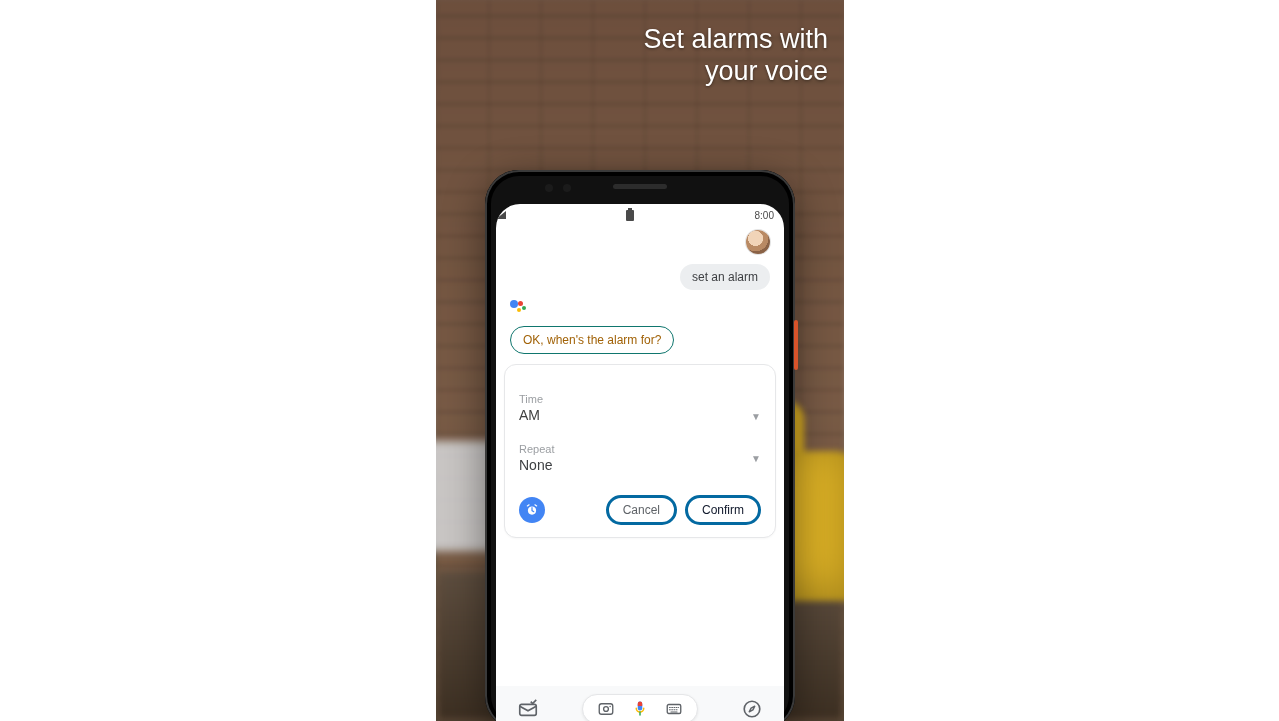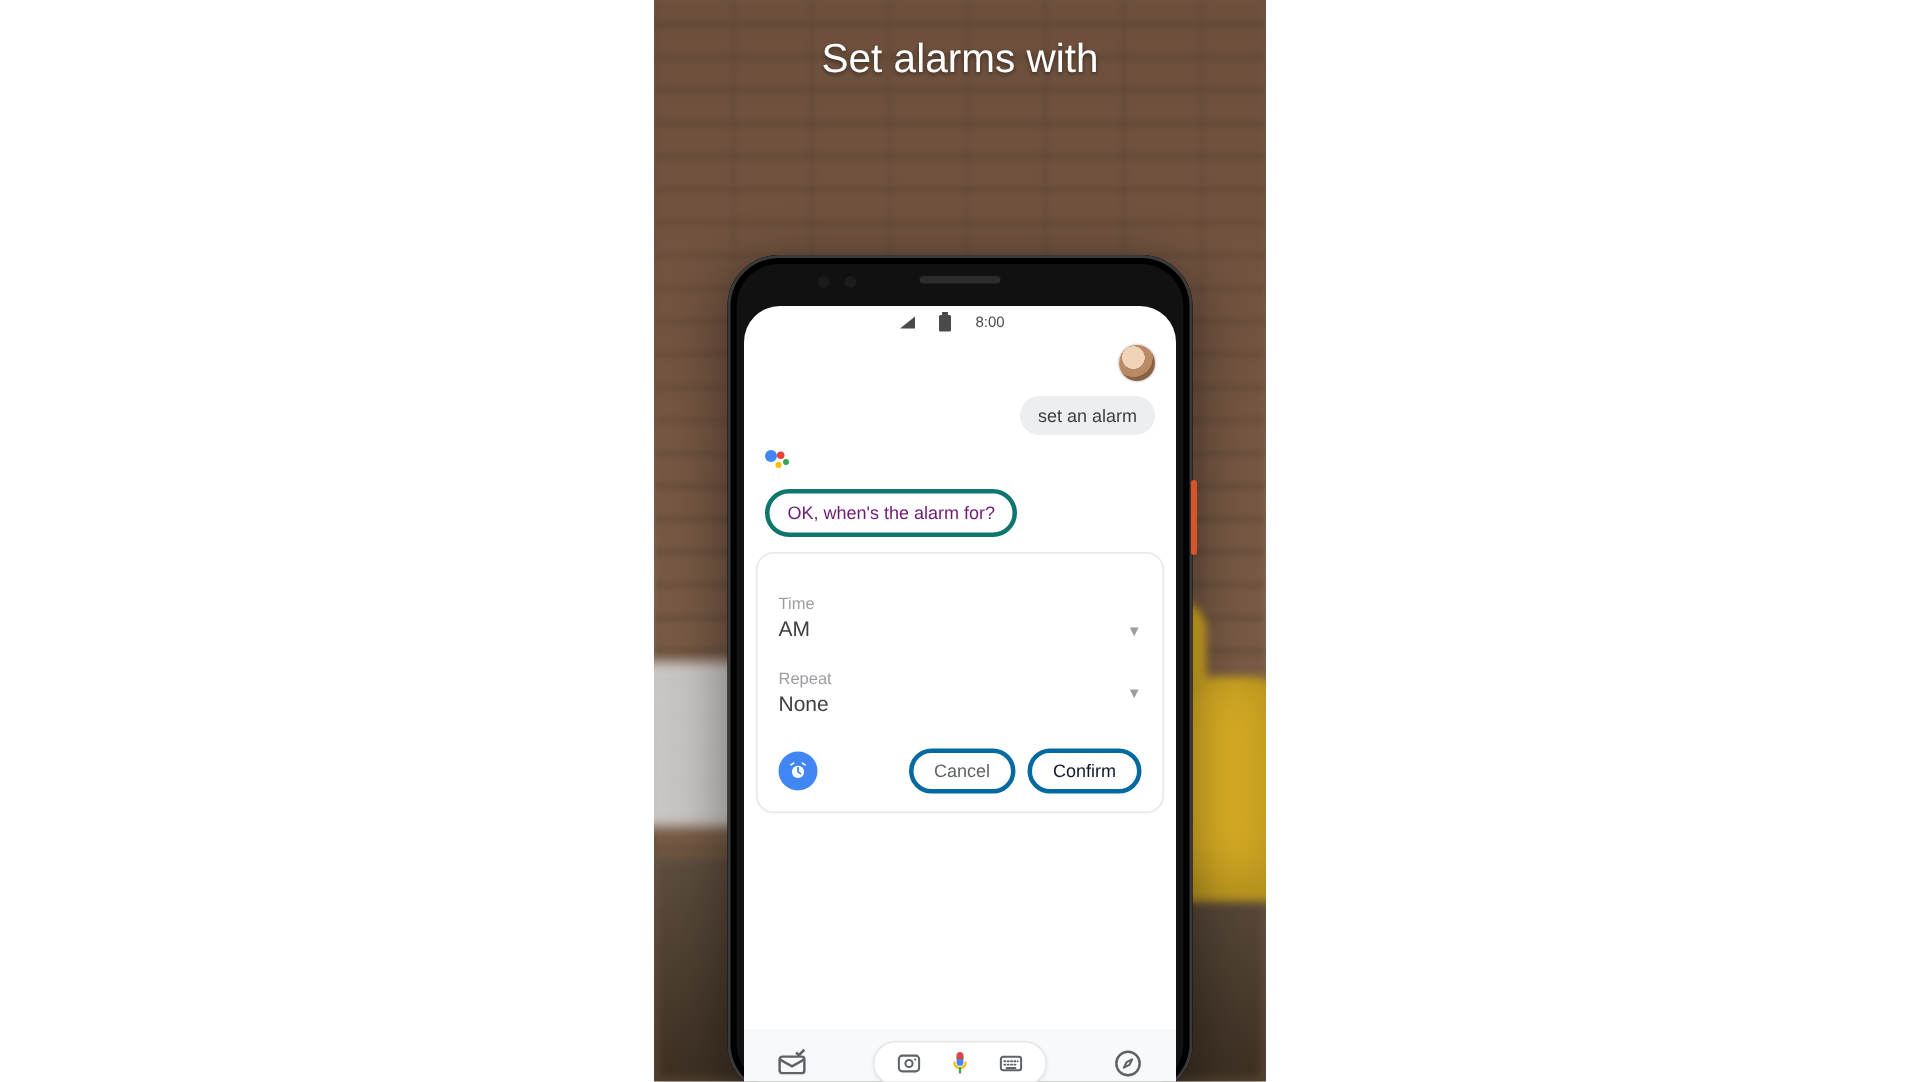--- a/index.html
+++ b/index.html
@@ -7,43 +7,43 @@
   .bg-room{position:absolute;inset:0;background:linear-gradient(180deg,#6e5546 0%,#7b5f4e 35%,#8a7263 55%,#6b604f 70%,#4f4739 100%)}
   .brick-overlay{position:absolute;inset:0;filter:blur(2px);opacity:.9;
     background:
       repeating-linear-gradient(0deg,rgba(0,0,0,.18) 0 2px,transparent 2px 22px),
       repeating-linear-gradient(90deg,rgba(0,0,0,.12) 0 2px,transparent 2px 52px),
       linear-gradient(180deg,#6d4f3c,#7f6048);}
   .floor{position:absolute;left:0;right:0;bottom:0;height:150px;background:linear-gradient(180deg,#5e4e3f 0%,#3c2f22 100%);filter:blur(4px)}
   .chair{position:absolute;right:-20px;bottom:120px;width:150px;height:150px;background:#e0b426;border-radius:30px 30px 12px 12px;filter:blur(3px);box-shadow:inset -20px -10px 40px rgba(0,0,0,.25)}
   .chair-back{position:absolute;right:40px;bottom:200px;width:90px;height:120px;background:#d9ad22;border-radius:18px;filter:blur(3px)}
   .bed{position:absolute;left:-40px;bottom:170px;width:120px;height:110px;background:#d8d9db;border-radius:12px;filter:blur(4px);opacity:.85}
-  .hero{position:absolute;top:24px;left:0;right:0;text-align:center;color:#fff;font-size:27px;line-height:1.18;font-weight:500;text-shadow:0 1px 3px rgba(0,0,0,.45)}
+  .hero{position:absolute;top:24px;left:0;right:16px;text-align:right;color:#fff;font-size:27px;line-height:1.18;font-weight:500;text-shadow:0 1px 3px rgba(0,0,0,.45)}
   .phone{position:absolute;left:49px;top:170px;width:310px;height:560px;border-radius:34px;background:#111;box-shadow:0 10px 40px rgba(0,0,0,.45),inset 0 0 0 2px #3a3a3a, inset 0 0 0 6px #000;}
   .side-btn{position:absolute;right:-3px;top:150px;width:4px;height:50px;background:#d9532a;border-radius:2px}
   .earpiece{position:absolute;top:14px;left:50%;transform:translateX(-50%);width:54px;height:5px;background:#2c2c2c;border-radius:3px}
   .camdot{position:absolute;top:14px;width:8px;height:8px;background:#1b1b1b;border-radius:50%}
   .camdot.c1{left:60px}.camdot.c2{left:78px}
   .screen{position:absolute;left:11px;right:11px;top:34px;bottom:0;border-radius:24px 24px 0 0;background:#ffffff;overflow:hidden}
-  .statusbar{height:18px;display:flex;align-items:center;justify-content:center;gap:16px;padding:2px 10px 0 0;color:#4a4a4a;font-size:10px}
+  .statusbar{height:18px;display:flex;align-items:center;justify-content:space-between;gap:16px;padding:2px 10px 0 0;color:#4a4a4a;font-size:10px}
   .tri{width:0;height:0;border-style:solid;border-width:0 0 8px 10px;border-color:transparent transparent #4a4a4a transparent}
   .batt{width:8px;height:11px;background:#4a4a4a;border-radius:1px;position:relative}
   .batt::after{content:"";position:absolute;top:-2px;left:2px;width:4px;height:2px;background:#4a4a4a}
   .avatar-row{display:flex;justify-content:flex-end;padding:6px 14px 4px}
   .avatar{width:24px;height:24px;border-radius:50%;background:radial-gradient(circle at 40% 35%,#f1d4b8 0 35%,#b98a64 36% 60%,#8a6246 61% 100%);box-shadow:0 0 0 1px #e3e3e3}
   .row-right{display:flex;justify-content:flex-end;padding:6px 14px}
   .bubble{background:#eceef0;border-radius:16px;padding:6px 12px;font-size:12px;color:#3d3f42}
   .assist-row{display:flex;align-items:flex-start;gap:8px;padding:2px 14px}
   .assist-logo{width:14px;height:14px;position:relative;margin-top:2px}
   .dot{position:absolute;border-radius:50%}
   .dot.b{width:8px;height:8px;background:#4285f4;left:0;top:0}
   .dot.r{width:5px;height:5px;background:#ea4335;left:8px;top:1px}
   .dot.y{width:4px;height:4px;background:#fbbc05;left:7px;top:8px}
   .dot.g{width:4px;height:4px;background:#34a853;left:12px;top:6px}
-  .assist-bubble{margin-top:10px;margin-left:14px;display:inline-block;border:3px solid #0f766e;background:#fff;border-radius:16px;padding:6px 12px;font-size:12px;color:#701a75}
+  .assist-bubble{margin-top:10px;margin-left:14px;display:inline-block;border:1px solid #0f766e;background:#fff;border-radius:16px;padding:6px 12px;font-size:12px;color:#a16207}
   .card{margin:10px 8px 0;border:1px solid #e6e7e9;border-radius:12px;background:#fff;padding:28px 14px 12px;box-shadow:0 1px 2px rgba(0,0,0,.03)}
   .label{font-size:11px;color:#9b9ea2;margin-bottom:2px}
   .time-row{display:flex;align-items:baseline;justify-content:space-between}
   .time-left{display:flex;align-items:baseline;gap:8px}
   .time-big{font-size:44px;font-weight:400;color:#202124;letter-spacing:-1px;font-variant-numeric:tabular-nums}
   .ampm{font-size:14px;color:#404040}
   .caret{font-size:10px;color:#9b9ea2}
   .repeat-row{display:flex;align-items:center;justify-content:space-between;margin-top:20px}
   .repeat-val{font-size:14px;color:#3d3f42;margin-top:0}
   .actions{display:flex;align-items:center;justify-content:space-between;margin-top:22px}
@@ -64,20 +64,21 @@
 <div class="stage">
   <div class="bg-room"></div>
   <div class="brick-overlay"></div>
   <div class="floor"></div>
   <div class="bed"></div>
   <div class="chair-back"></div>
   <div class="chair"></div>
 
   <div class="hero">
     <span>Set alarms with</span><br>
+    <span>your voice</span>
   </div>
 
   <div class="phone">
     <div class="side-btn"></div>
     <div class="earpiece"></div>
     <div class="camdot c1"></div>
     <div class="camdot c2"></div>
 
     <div class="screen">
 

